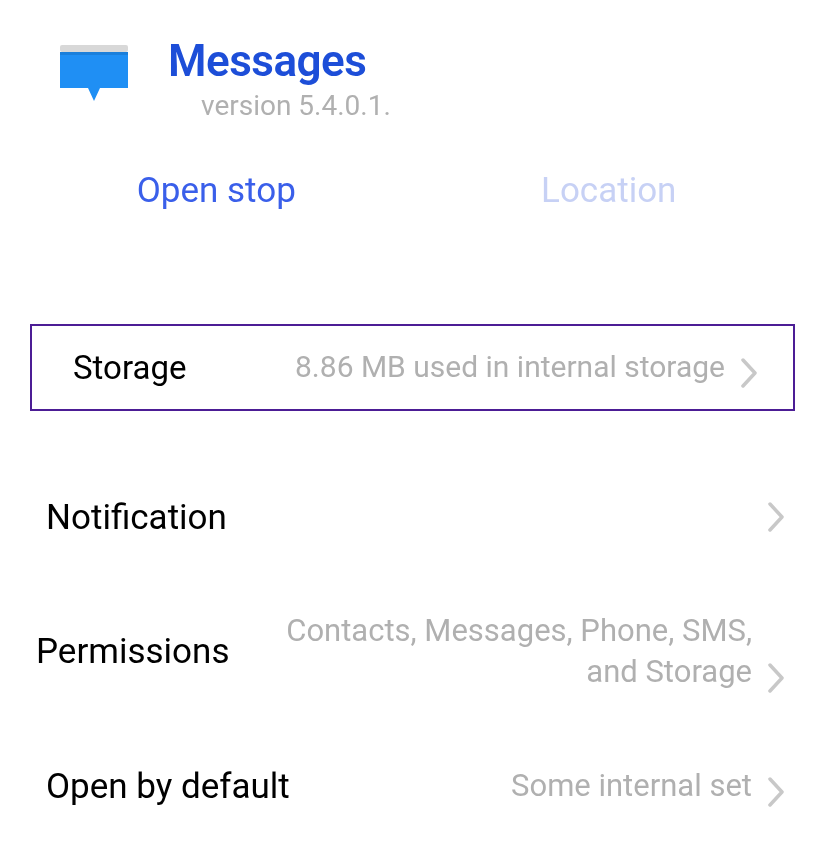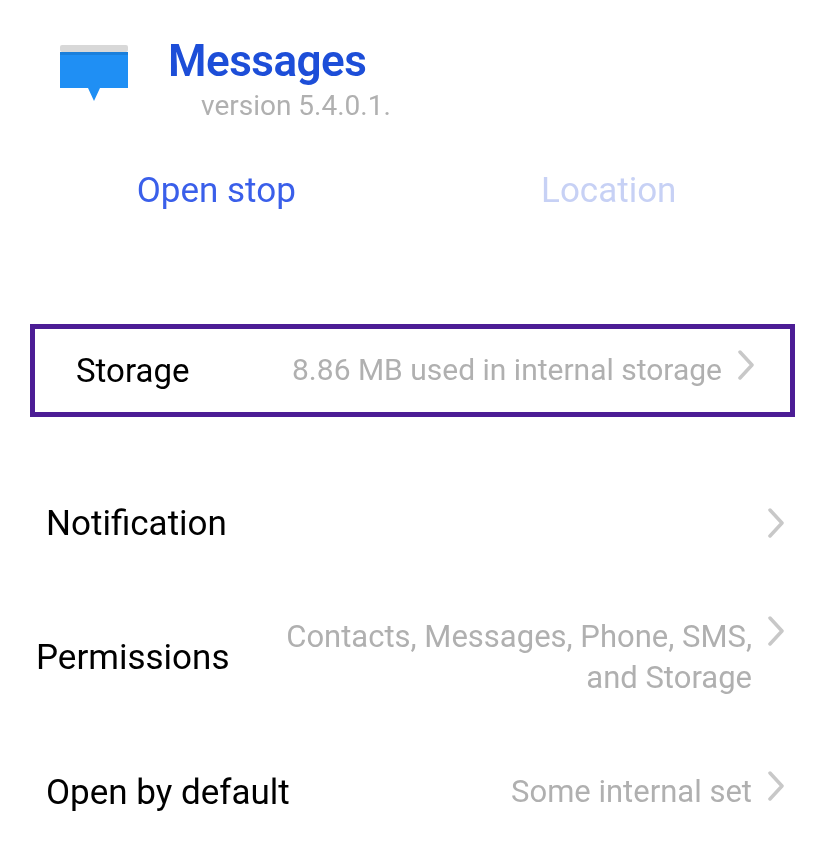--- a/index.html
+++ b/index.html
@@ -64,39 +64,39 @@
     }
     .list-item {
       display: flex;
       align-items: center;
       justify-content: space-between;
       padding: 26px 40px 26px 46px;
       cursor: pointer;
       min-height: 90px;
     }
     .list-item.highlighted {
-      border: 5px solid #4c1d95;
+      border: 2px solid #4c1d95;
       padding: 21px 35px 21px 41px;
       margin: 0 30px;
       min-height: 80px;
     }
     .list-item.highlighted .item-label{
        font-size: 33px;
     }
     .list-item.highlighted .item-value{
        font-size: 30px;
     }
     .item-label {
       font-size: 35px;
       color: #000000;
       white-space: nowrap;
     }
     .item-right {
       display: flex;
-      align-items: flex-start;
+      align-items: flex-end;
       gap: 15px;
       min-width: 0;
       flex: 1;
       justify-content: flex-end;
     }
     .item-value {
       font-size: 31px;
       color: #b0b0b0;
       text-align: right;
       line-height: 1.35;

